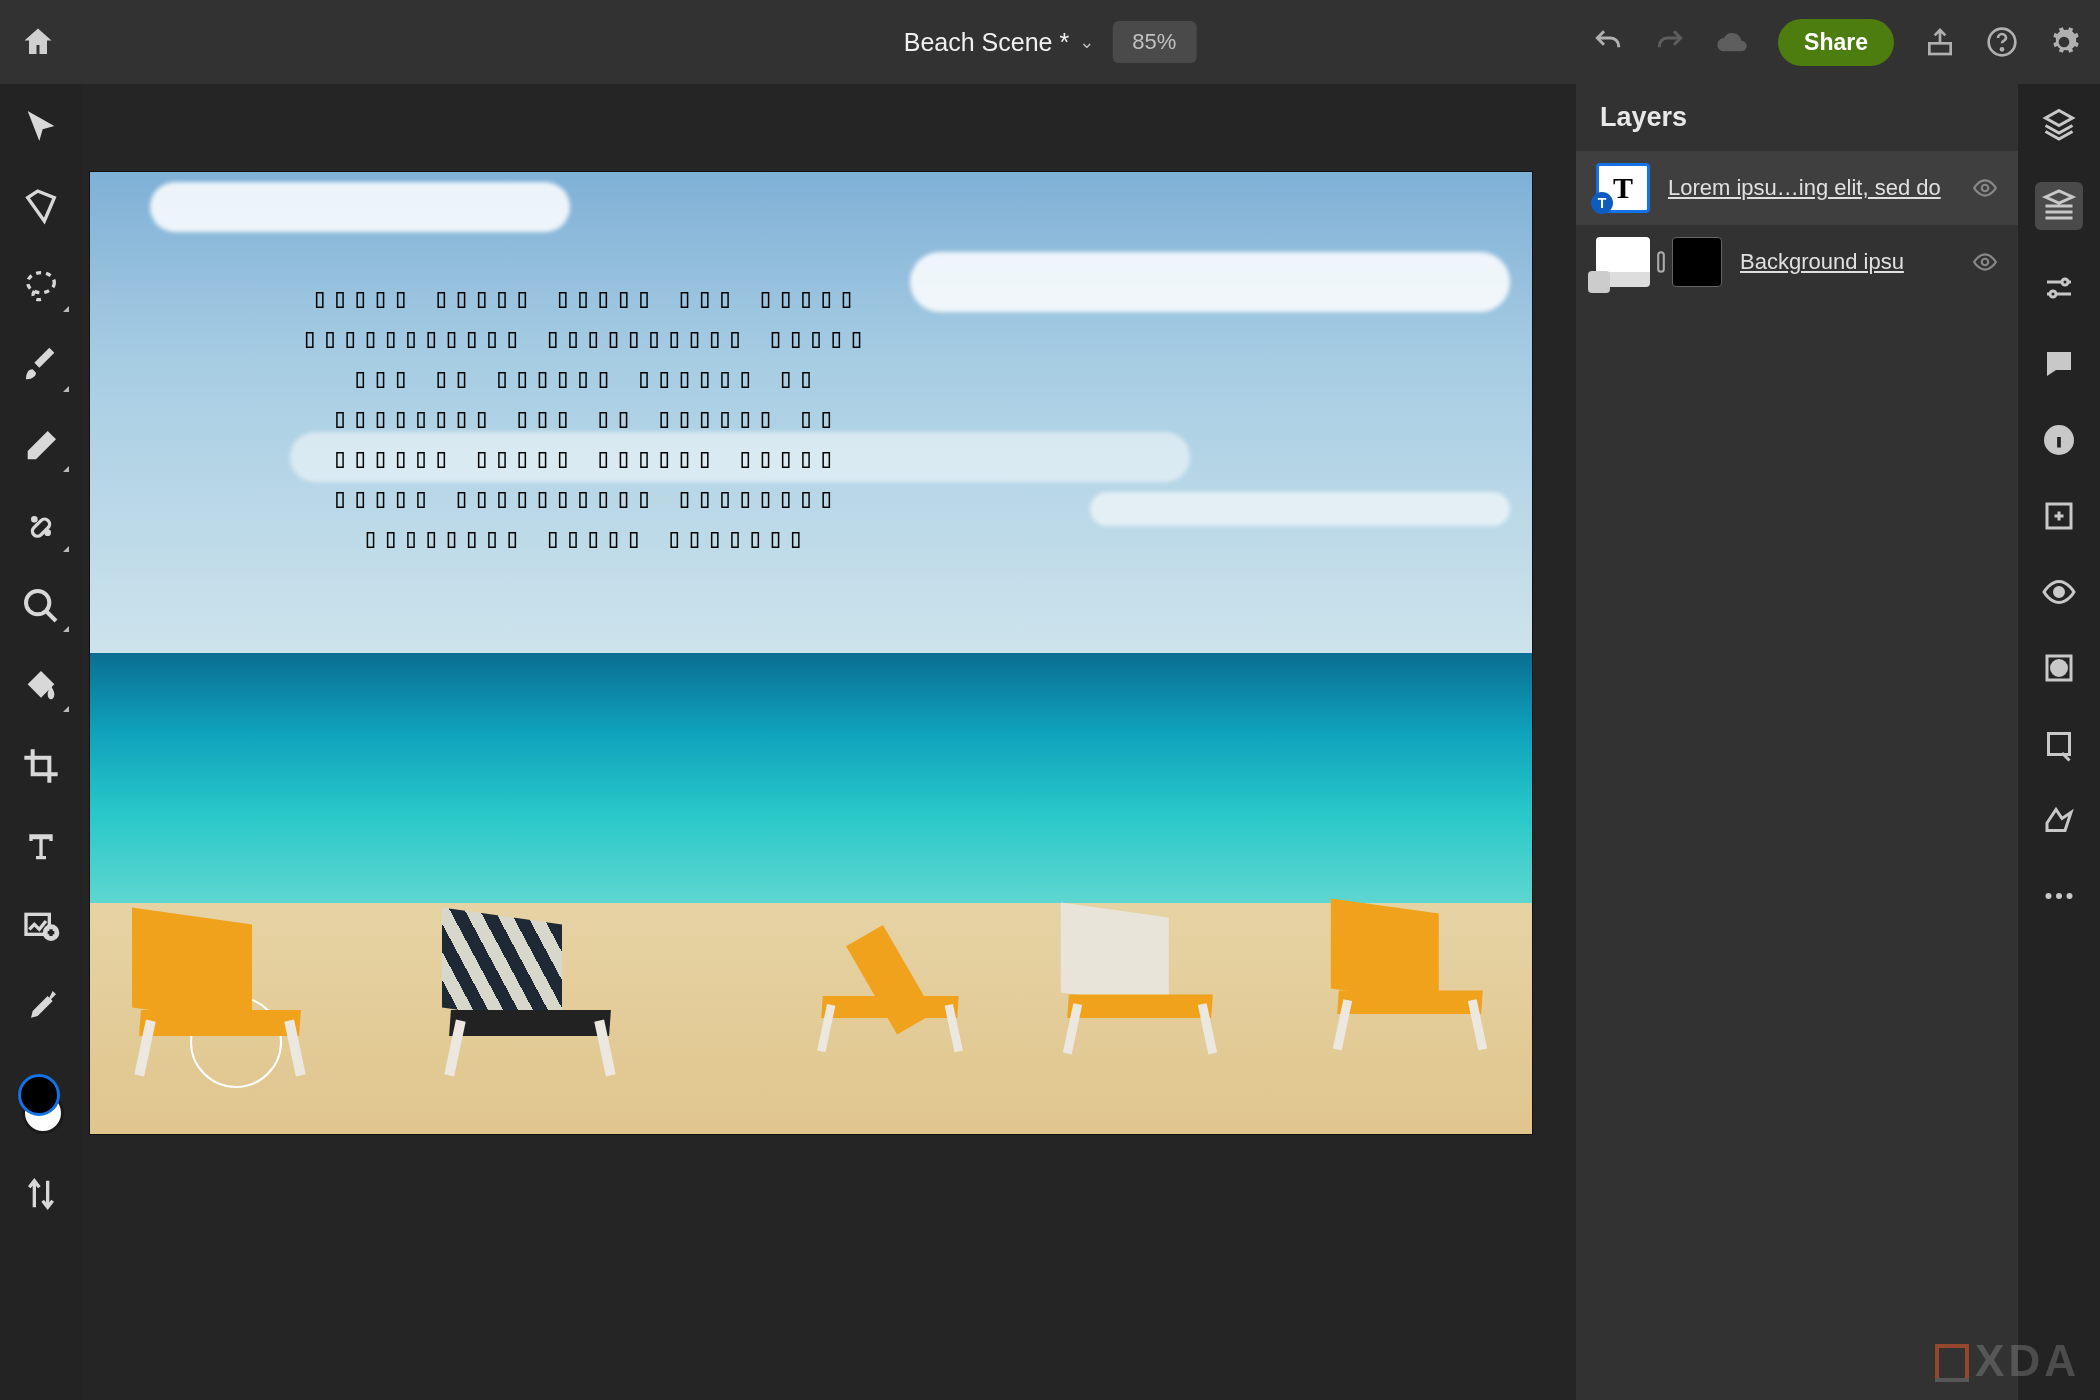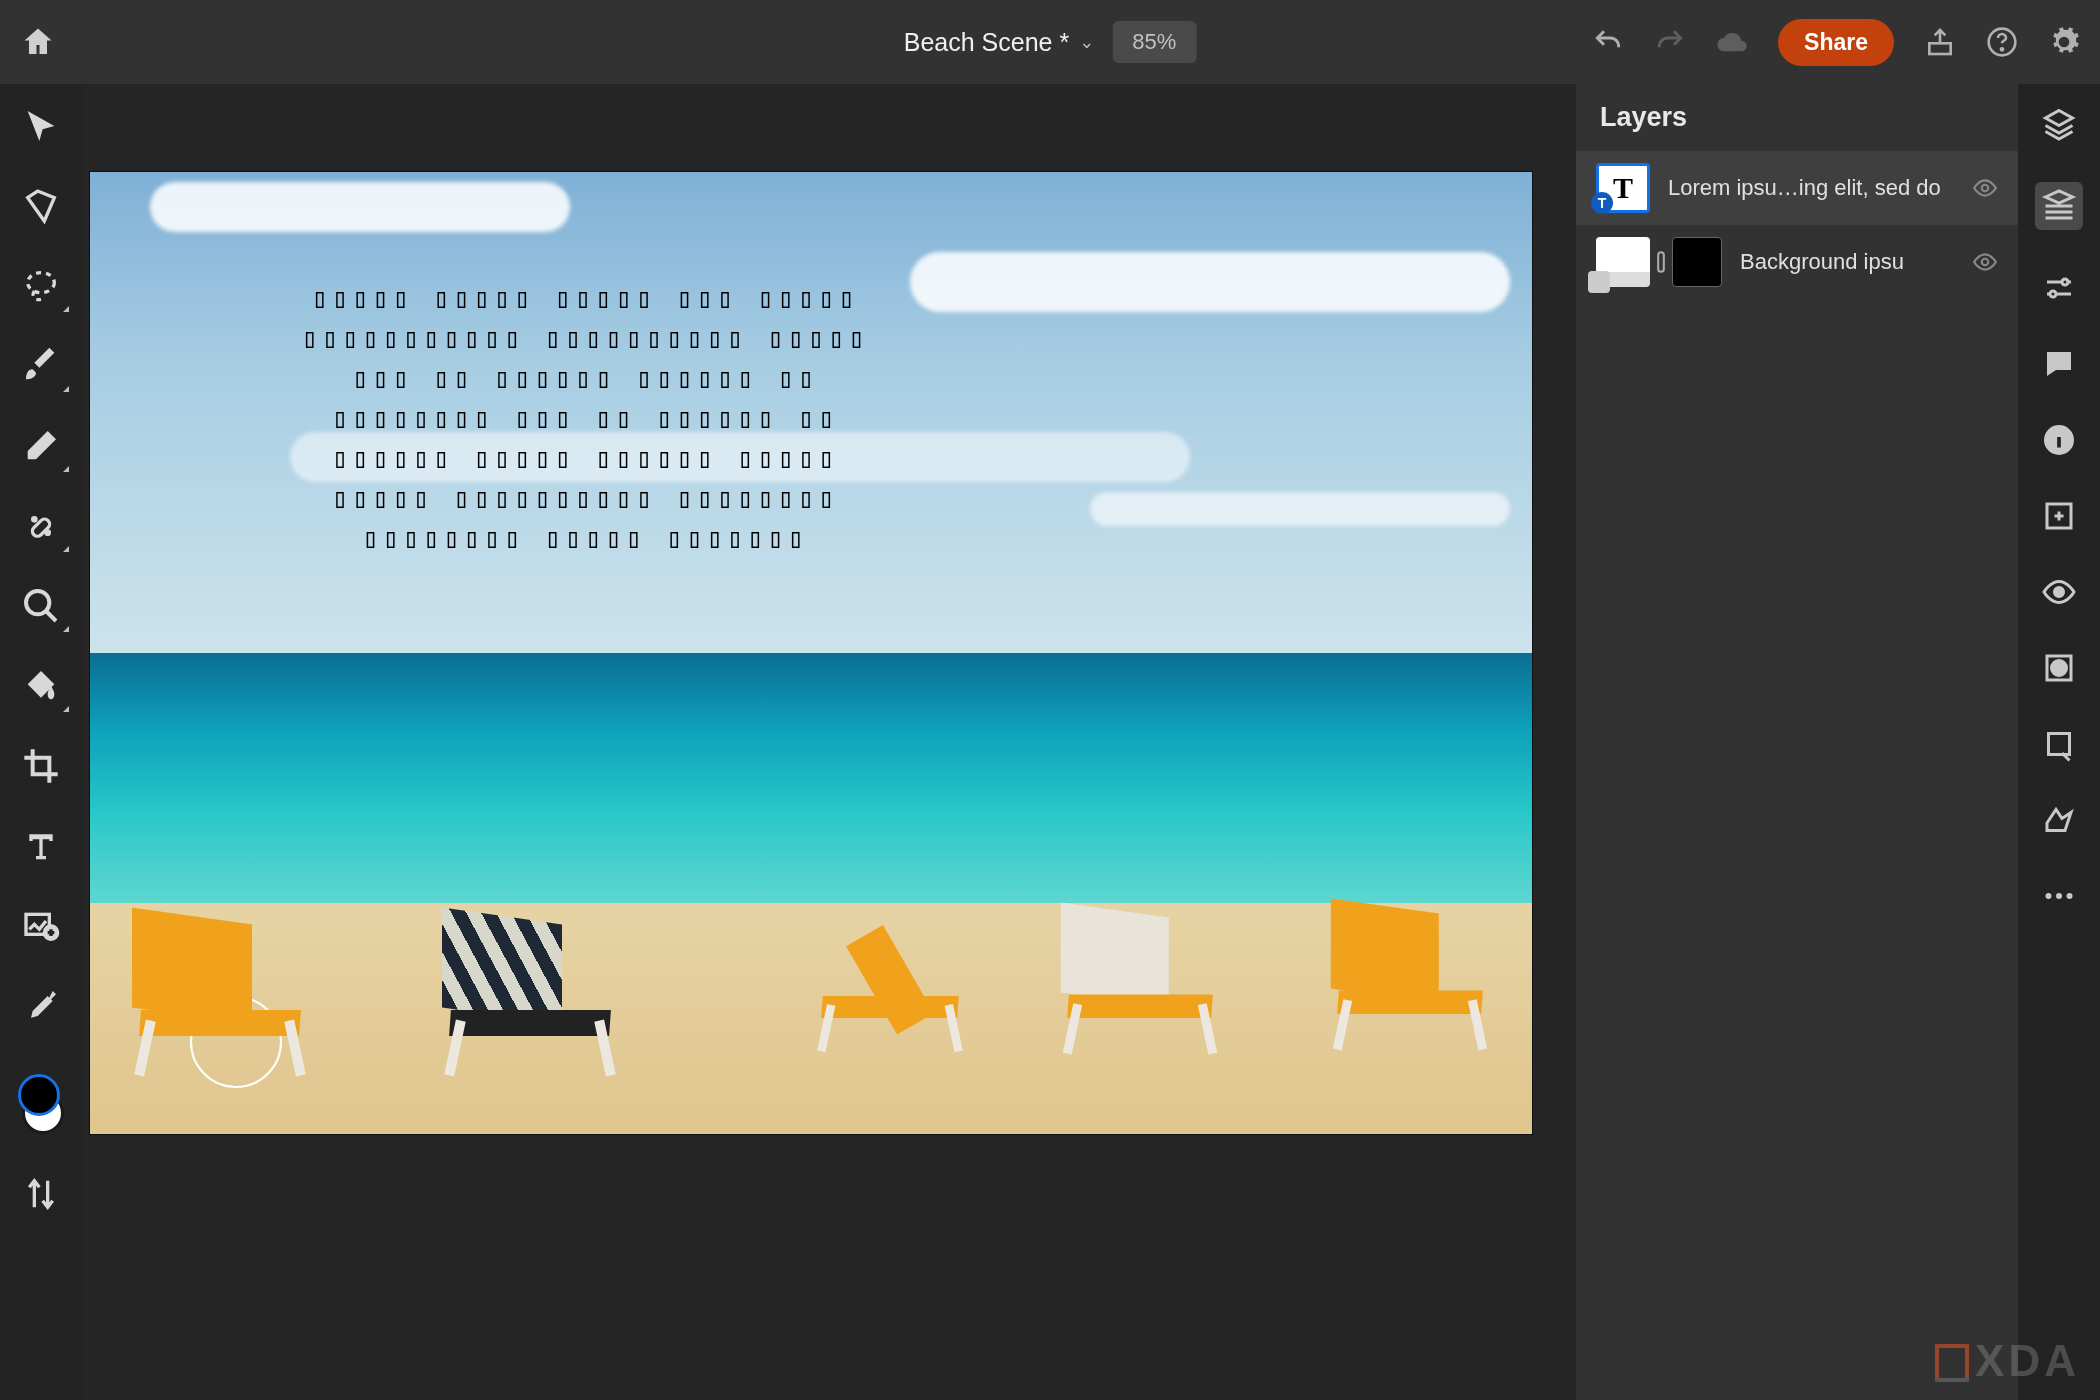--- a/index.html
+++ b/index.html
@@ -8,21 +8,21 @@
 
 .topbar { height: 84px; background: #323232; display: flex; align-items: center; padding: 0 20px; position: relative; }
 .topbar .home { width: 36px; height: 36px; color: #d0d0d0; }
 .topbar .center { position: absolute; left: 50%; transform: translateX(-50%); display: flex; align-items: center; gap: 18px; }
 .topbar .docname { font-size: 25px; color: #f0f0f0; display: flex; align-items: center; gap: 10px; }
 .topbar .chev { font-size: 18px; color: #c0c0c0; }
 .topbar .zoom { background: #4a4a4a; padding: 8px 20px; border-radius: 6px; font-size: 22px; color: #c0c0c0; }
 .topbar .right { margin-left: auto; display: flex; align-items: center; gap: 30px; }
 .topbar .right .icn { width: 32px; height: 32px; color: #b0b0b0; display: flex; align-items: center; justify-content: center; }
 .topbar .right .icn.disabled { opacity: 0.35; }
-.share-btn { background: #c2410c; color: #fff; padding: 10px 26px; border-radius: 30px; font-size: 23px; font-weight: 600; border: none; }
+.share-btn { background: #4d7c0f; color: #fff; padding: 10px 26px; border-radius: 30px; font-size: 23px; font-weight: 600; border: none; }
 
 
 .main { display: flex; height: calc(100% - 84px); }
 
 
 .ltool { width: 82px; background: #232323; display: flex; flex-direction: column; align-items: center; padding-top: 22px; gap: 40px; }
 .ltool .tool { width: 40px; height: 40px; color: #d8d8d8; display: flex; align-items: center; justify-content: center; position: relative; }
 .ltool .tool .tri { position: absolute; bottom: -6px; right: -8px; width: 0; height: 0; border-left: 6px solid transparent; border-bottom: 6px solid #bbb; }
 .color-wells { margin-top: 8px; position: relative; width: 46px; height: 60px; }
 .color-wells .fg { position: absolute; top: 0; left: 0; width: 42px; height: 42px; border-radius: 50%; background: #000; border: 3px solid #1372e6; }
@@ -63,21 +63,21 @@
 .layer { display: flex; align-items: center; padding: 12px 20px; gap: 18px; }
 .layer.selected { background: #3f3f3f; }
 .layer .thumb { width: 54px; height: 50px; background: #fff; border-radius: 4px; display: flex; align-items: center; justify-content: center; font-size: 22px; font-weight: 700; color: #fff; position: relative; flex-shrink: 0; }
 .layer .thumb.text { background: #fff; border: 3px solid #1372e6; }
 .layer .thumb.text .t { background:#0e5cc0; border-radius:50%; width:22px; height:22px; display:flex; align-items:center; justify-content:center; position:absolute; left:-8px; bottom:-4px; font-size:14px; }
 .layer .thumb.text::after { content:'T'; color:#000; font-size:30px; font-weight:700; font-family:Georgia,serif; }
 .layer .thumb.smart { background: linear-gradient(180deg,#fff 0 70%,#ddd 70%); position:relative; }
 .layer .thumb.smart::after { content:''; position:absolute; left:-8px; bottom:-6px; width:22px; height:22px; background:#ccc; border-radius:4px; }
 .layer .thumb.mask { width: 50px; height: 50px; background: #000; border:1px solid #666; }
 .layer .thumb.bg { background: linear-gradient(180deg,#8ec5e2 0 45%, #2ab3bf 45% 70%, #e5cf99 70%); }
-.layer .name { font-size: 22px; color: #e0e0e0; flex: 1; white-space: nowrap; overflow: hidden; text-overflow: ellipsis; }
+.layer .name { font-size: 22px; color: #e0e0e0; flex: 1; white-space: nowrap; overflow: hidden; text-overflow: ellipsis; text-decoration: underline; }
 .layer .eye, .layer .lock { width: 26px; height: 26px; color: #888; flex-shrink: 0; }
 
 .double-thumb { display: flex; gap: 4px; align-items: center; }
 .link-ic { width:14px; color:#aaa; }
 
 .watermark { position: absolute; bottom: 14px; right: 20px; font-size: 44px; letter-spacing: 4px; font-weight: 600; color: rgba(200,200,200,0.25); display:flex; align-items:center; gap:6px; }
 .watermark .sq { width:34px; height:34px; border:4px solid rgba(230,90,40,0.55); border-bottom:none; position:relative; }
 .watermark .sq::after { content:''; position:absolute; bottom:-4px; left:-4px; right:-4px; height:4px; background: rgba(200,200,200,0.25); }
 
 svg { width: 100%; height: 100%; }

